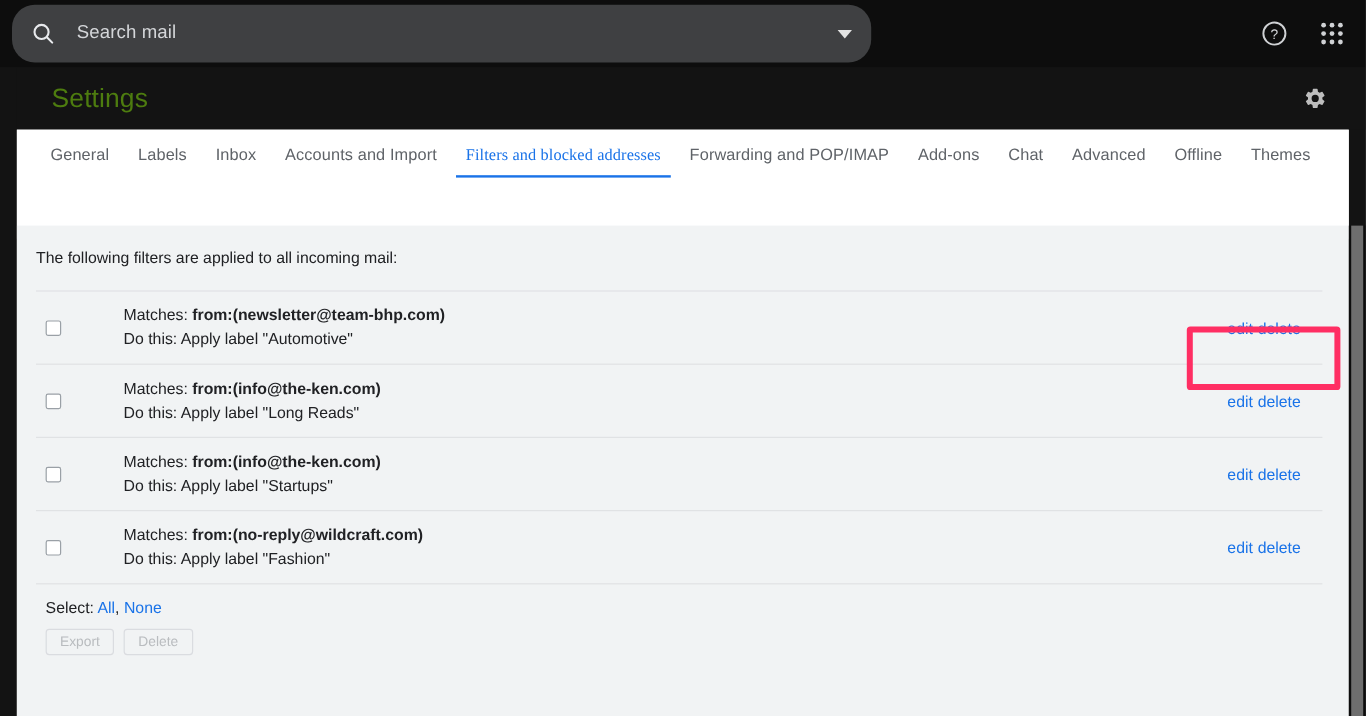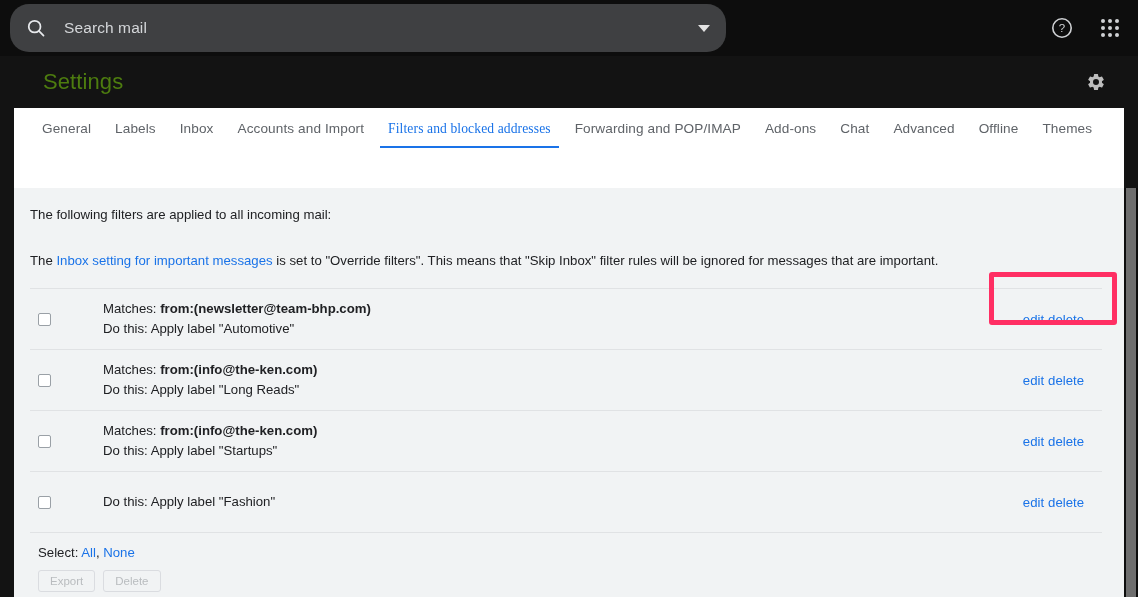--- a/index.html
+++ b/index.html
@@ -385,21 +385,20 @@
         <div class="tab">Offline</div>
         <div class="tab">Themes</div>
       </div>
     </div>
 
     <div class="content">
       <div class="content-inner">
 
         <div class="lead">The following filters are applied to all incoming mail:</div>
 
-        <div class="note"><span>The </span><span class="link">Inbox setting for important messages</span><span> is set to "Override filters". This means that "Skip Inbox" filter rules will be ignored for messages that are important.</span></div>
 
         <div class="filters">
 
           <div class="filter-row">
             <input type="checkbox" class="cb" style="">
             <div class="filter-text">
               <div class="l1"><span>Matches: </span><b>from:(newsletter@team-bhp.com)</b></div>
               <div class="l2">Do this: Apply label "Automotive"</div>
             </div>
             <div class="row-actions">
@@ -428,20 +427,21 @@
             </div>
             <div class="row-actions">
               <span class="link">edit</span>
               <span class="link">delete</span>
             </div>
           </div>
 
           <div class="filter-row">
             <input type="checkbox" class="cb" style="">
             <div class="filter-text">
+              <div class="l1"><span>Matches: </span><b>from:(no-reply@wildcraft.com)</b></div>
               <div class="l2">Do this: Apply label "Fashion"</div>
             </div>
             <div class="row-actions">
               <span class="link">edit</span>
               <span class="link">delete</span>
             </div>
           </div>
 
         </div>
 

